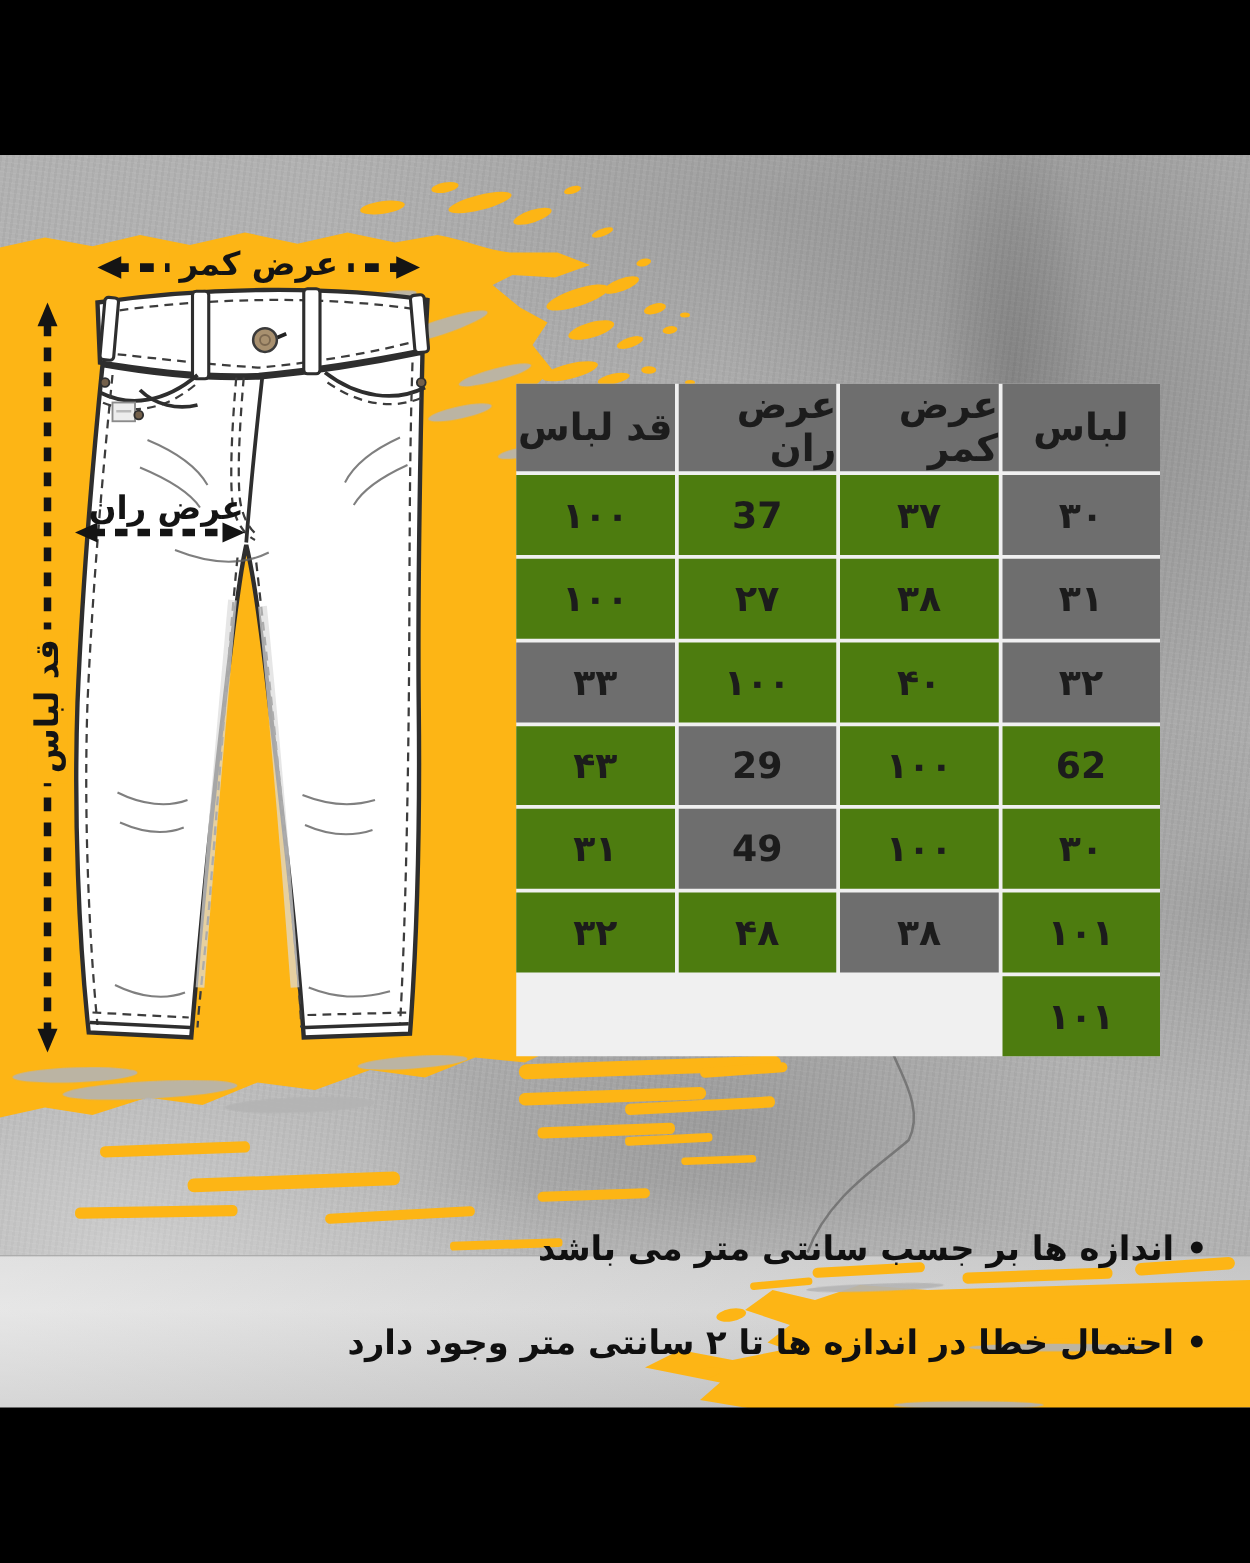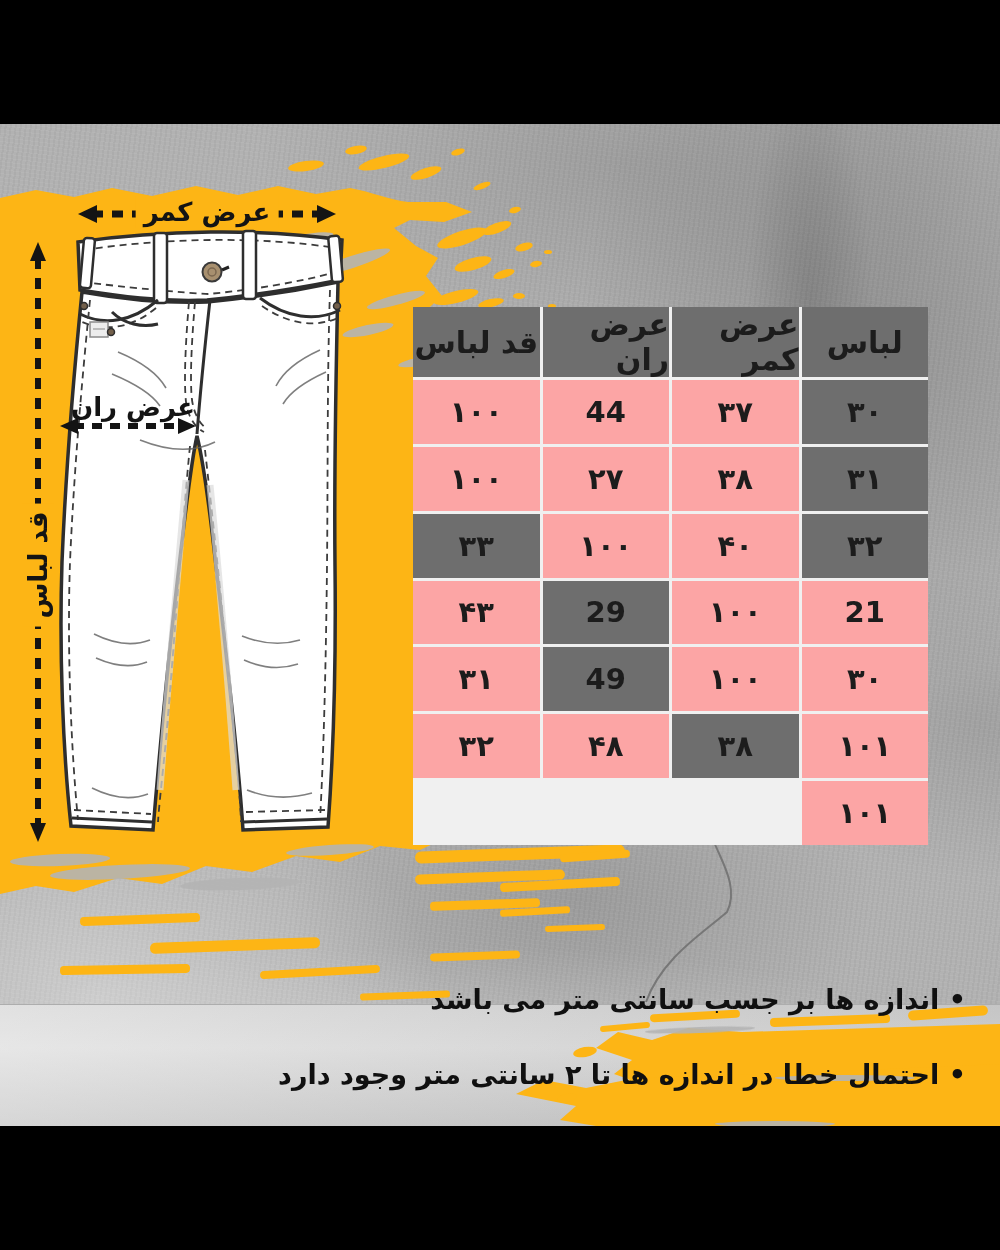--- a/index.html
+++ b/index.html
@@ -34,21 +34,21 @@
   .ol{fill:none;stroke:#2e2e2e;stroke-width:3;}
   .crease{fill:none;stroke:#5f5f5f;stroke-width:1.6;opacity:.8;}
 
   .size-table{
     position:absolute;left:413px;top:307px;width:515px;height:538px;z-index:4;
     display:grid;grid-template-columns:repeat(4,1fr);grid-template-rows:repeat(8,1fr);
     gap:3px;direction:rtl;background:#f0f0f0;
   }
   .cell{display:flex;align-items:center;justify-content:center;font-weight:700;color:#1c1c1c;}
   .cell.dark{background:#6e6e6e;}
-  .cell.light{background:#fca5a5;}
+  .cell.light{background:#4d7c0f;}
   .cell.th{font-size:30px;}
   .cell.td{font-size:29px;}
 
   .m-label{
     position:absolute;z-index:5;direction:rtl;font-weight:700;font-size:26px;color:#141414;
     white-space:nowrap;transform:translate(-50%,-50%);
   }
   .m-label.bg{background:#fdb515;padding:1px 8px;}
   .m-label.vert{transform:translate(-50%,-50%) rotate(-90deg);}
   .note{
@@ -239,34 +239,34 @@
   </svg>
 
   <div class="size-table">
     <div class="cell dark th">لباس</div>
     <div class="cell dark th">عرض کمر</div>
     <div class="cell dark th">عرض ران</div>
     <div class="cell dark th">قد لباس</div>
 
     <div class="cell dark td">۳۰</div>
     <div class="cell light td">۳۷</div>
-    <div class="cell light td">44</div>
+    <div class="cell light td">37</div>
     <div class="cell light td">۱۰۰</div>
 
     <div class="cell dark td">۳۱</div>
     <div class="cell light td">۳۸</div>
     <div class="cell light td">۲۷</div>
     <div class="cell light td">۱۰۰</div>
 
     <div class="cell dark td">۳۲</div>
     <div class="cell light td">۴۰</div>
     <div class="cell light td">۱۰۰</div>
 
     <div class="cell dark td">۳۳</div>
-    <div class="cell light td">21</div>
+    <div class="cell light td">62</div>
     <div class="cell light td">۱۰۰</div>
 
     <div class="cell dark td">29</div>
     <div class="cell light td">۴۳</div>
     <div class="cell light td">۳۰</div>
     <div class="cell light td">۱۰۰</div>
 
     <div class="cell dark td">49</div>
     <div class="cell light td">۳۱</div>
     <div class="cell light td">۱۰۱</div>

